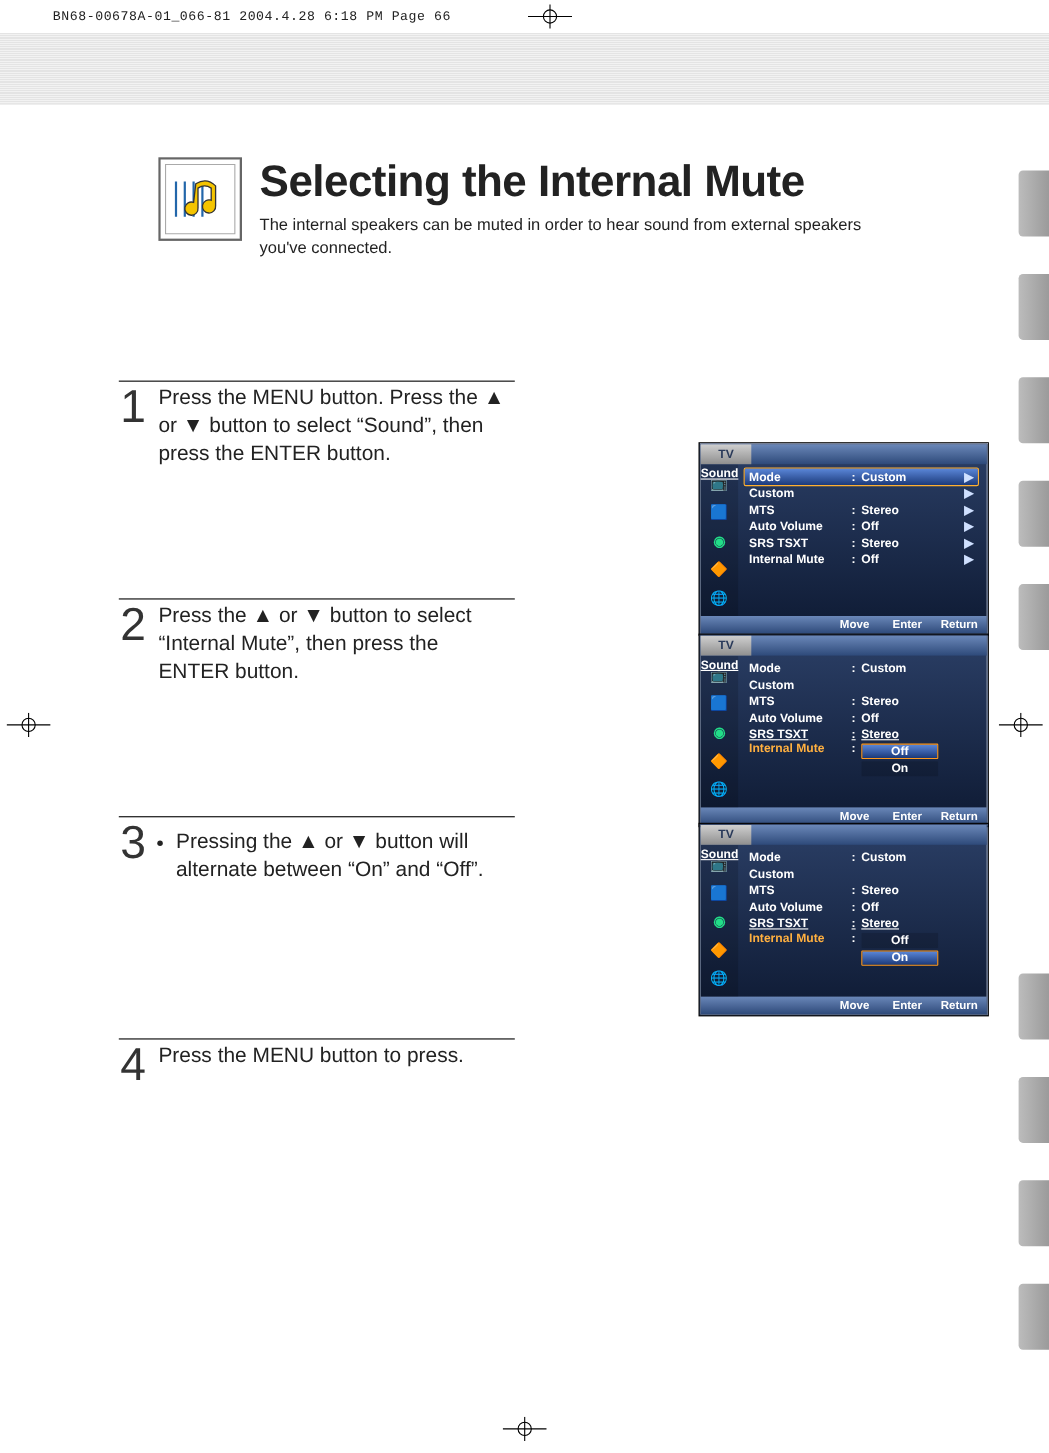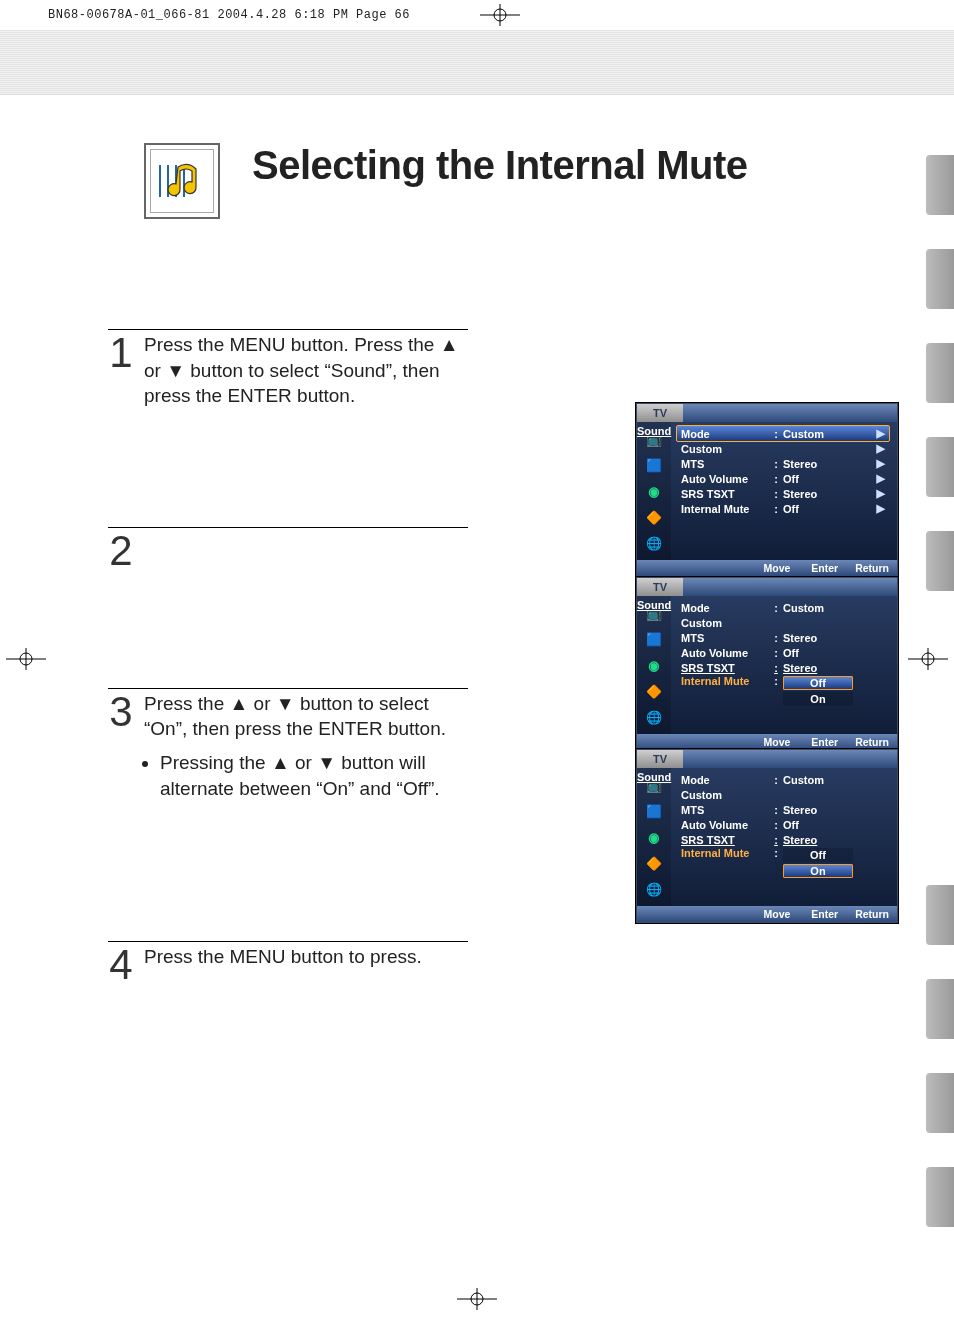--- a/index.html
+++ b/index.html
@@ -26,21 +26,21 @@
   .brushed {
     height: 64px;
     background: repeating-linear-gradient(0deg,#f2f2f2 0,#f2f2f2 1px,#e4e4e4 1px,#e4e4e4 2px);
     border-bottom:1px solid #ddd;
   }
   .page {
     padding: 18px 60px 0 108px;
     position: relative;
   }
   .title-row {
-    display:flex;align-items:flex-start;gap:32px;margin: 30px 0 22px 36px;
+    display:flex;align-items:flex-start;gap:16px;margin: 30px 0 22px 36px;
   }
   .music-icon {
     width:72px;height:72px;border:2px solid #666;background:#fff;position:relative;flex:0 0 auto;
     box-shadow: inset 0 0 0 4px #fff, inset 0 0 0 5px #aaa;
     display:flex;align-items:center;justify-content:center;
   }
   .music-icon svg{width:56px;height:56px}
   h1.title {
     font-family: "Arial Black","Helvetica Neue",sans-serif;
     font-weight:900;
@@ -186,20 +186,21 @@
       <svg viewBox="0 0 56 56">
         <line x1="6" y1="12" x2="6" y2="44" stroke="#26a" stroke-width="2"></line>
         <line x1="14" y1="12" x2="14" y2="44" stroke="#26a" stroke-width="2"></line>
         <line x1="22" y1="12" x2="22" y2="44" stroke="#26a" stroke-width="2"></line>
         <line x1="30" y1="12" x2="30" y2="44" stroke="#26a" stroke-width="2"></line>
         <path d="M24 14 q10 -6 18 2 v18 a6 6 0 1 1 -4 -5 V18 q-6 -4 -12 0 v18 a6 6 0 1 1 -4 -5 z" fill="#f4c400" stroke="#333" stroke-width="1.2"></path>
       </svg>
     </div>
     <div>
       <h1 class="title">Selecting the Internal Mute</h1>
+      <div class="subtitle">The internal speakers can be muted in order to hear sound from external speakers you've connected.</div>
     </div>
   </div>
 
   <div class="step" style="margin-top:110px">
     <div class="step-num">1</div>
     <div class="step-body">Press the MENU button. Press the ▲ or ▼ button to select “Sound”, then press the ENTER button.</div>
   </div>
 
   <div class="osd" style="top:308px;right:56px">
     <div class="osd-head">
@@ -256,20 +257,21 @@
     </div>
     <div class="osd-foot">
       <span class="ic-updown">Move</span>
       <span class="ic-enter">Enter</span>
       <span class="ic-return">Return</span>
     </div>
   </div>
 
   <div class="step" style="margin-top:118px">
     <div class="step-num">2</div>
+    <div class="step-body">Press the ▲ or ▼ button to select “Internal Mute”, then press the ENTER button.</div>
   </div>
 
   <div class="osd" style="top:482px;right:56px">
     <div class="osd-head">
       <div class="tv">TV</div>
       <div class="hdrtitle">Sound</div>
     </div>
     <div class="osd-body">
       <div class="osd-icons">
         <span>📺</span>
@@ -315,21 +317,20 @@
     <div class="osd-foot">
       <span class="ic-updown">Move</span>
       <span class="ic-enter">Enter</span>
       <span class="ic-return">Return</span>
     </div>
   </div>
 
   <div class="step" style="margin-top:118px">
     <div class="step-num">3</div>
     <div class="step-body">
-      <div>Press the ▲ or ▼ button to select “On”, then press the ENTER button.</div>
       <ul style="padding-left:16px;margin:8px 0 0 0">
           <li>Pressing the ▲ or ▼ button will alternate between “On” and “Off”.</li>
         </ul>
     </div>
   </div>
 
   <div class="osd" style="top:654px;right:56px">
     <div class="osd-head">
       <div class="tv">TV</div>
       <div class="hdrtitle">Sound</div>

